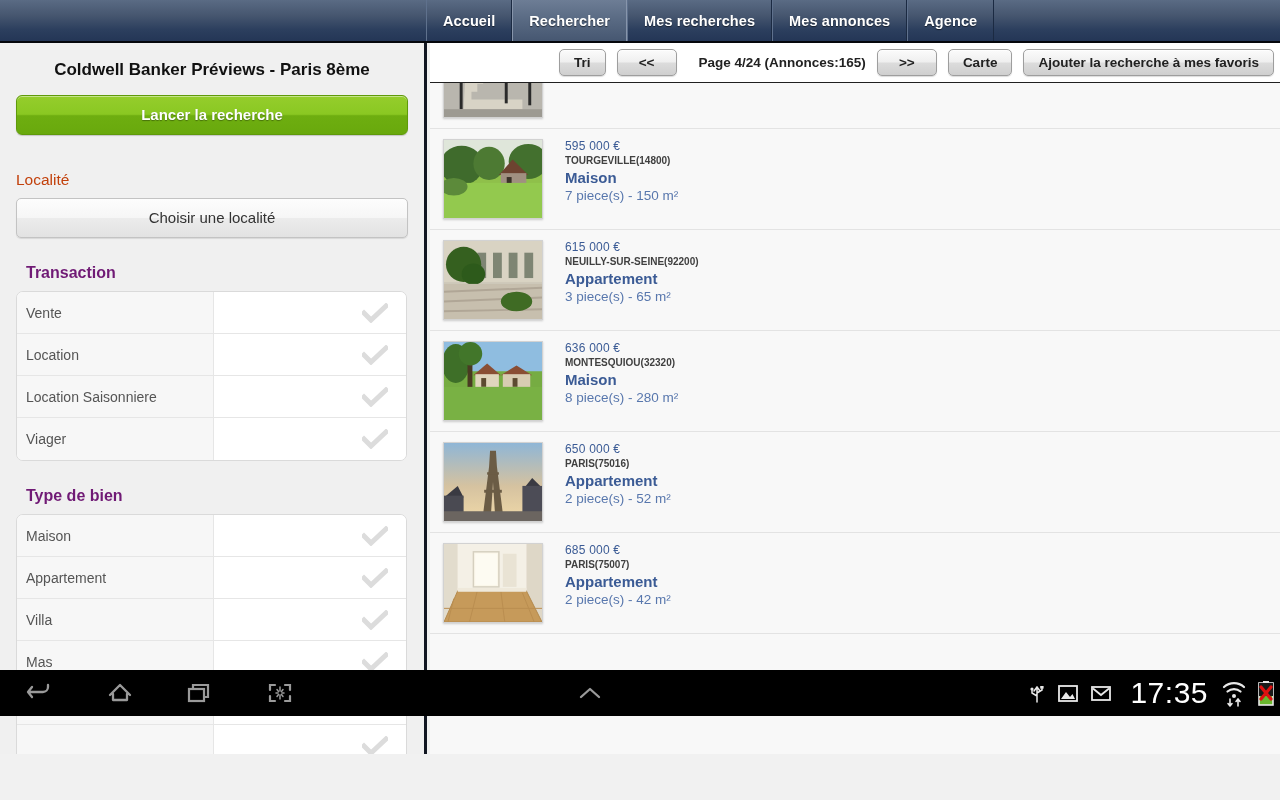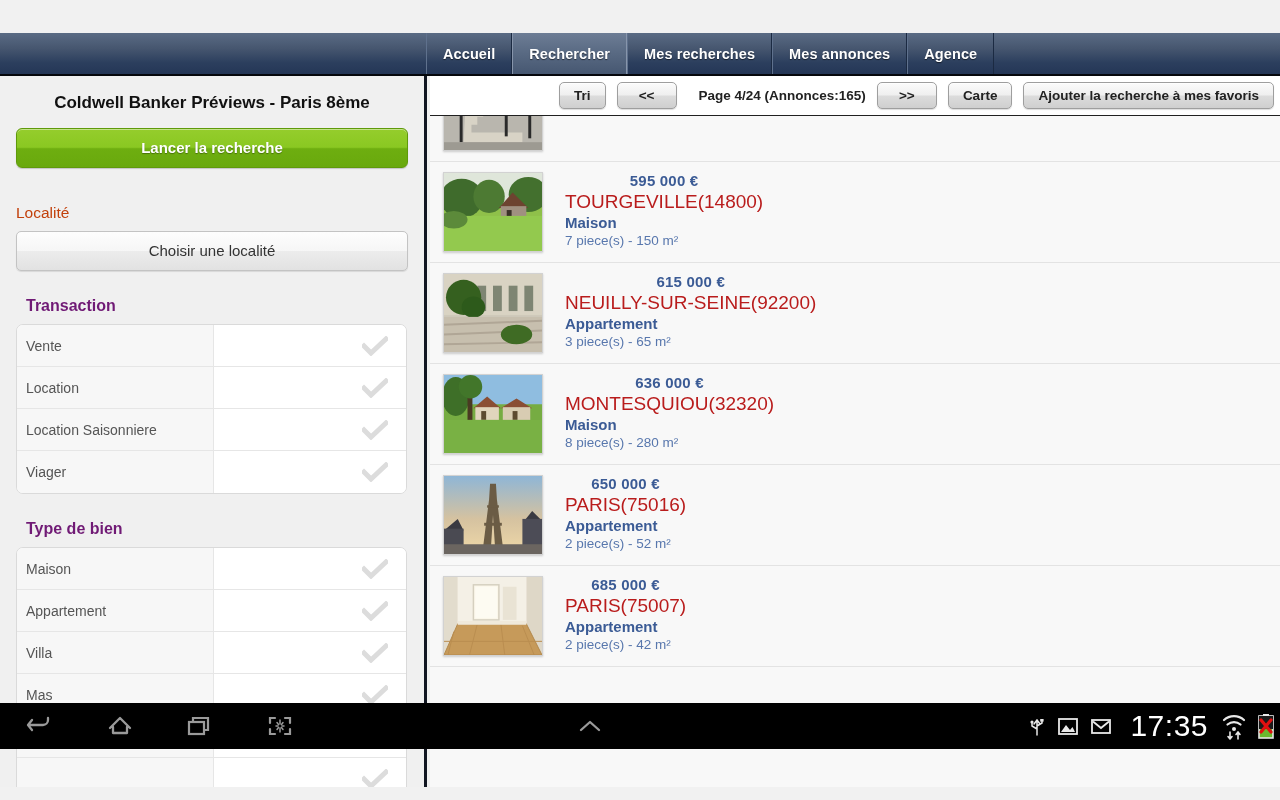--- a/index.html
+++ b/index.html
@@ -2,21 +2,21 @@
 <html><head>
 <meta charset="utf-8">
 <style>
   * { box-sizing: border-box; margin: 0; padding: 0; }
   html, body {
     width: 1280px; height: 800px;
     font-family: "Liberation Sans", sans-serif;
     background: #f1f1f1;
     overflow: hidden;
   }
-  #app { position: relative; width: 1280px; height: 716px; margin-top: 33px; }
+  #app { position: relative; width: 1280px; height: 716px; }
 
   
   .topbar {
     position: absolute; top: 0; left: 0; width: 1280px; height: 43px;
     background: linear-gradient(to bottom, #5a6b84 0%, #46566f 38%, #2c3f5e 72%, #243656 100%);
     border-bottom: 2px solid #05070c;
     display: flex; justify-content: flex-start; align-items: stretch;
   }
   .topbar-spacer { width: 426px; flex: 0 0 426px; }
   .tabs { display: flex; align-items: stretch; }
@@ -137,24 +137,24 @@
   .listing.clipped { padding-top: 0; margin-top: -45px; }
   .thumb {
     flex: 0 0 100px; width: 100px; height: 80px;
     border: 1px solid #d2d2d2; background: #ccc;
     box-shadow: 0 1px 2px rgba(0,0,0,.18);
     overflow: hidden; position: relative;
   }
   .thumb svg { display: block; width: 100%; height: 100%; }
   .info { padding-left: 22px; padding-top: 1px; line-height: 1.0; }
   .price {
-    font-size: 15px; font-weight: bold; color: #3b5b95;
-    letter-spacing: .2px; margin-bottom: 4px; text-align: center;
-  }
-  .city { font-size: 19px; color: #b91c1c; margin-bottom: 4px; }
+    font-size: 12px; font-weight: normal; color: #3b5b95;
+    letter-spacing: .2px; margin-bottom: 4px;
+  }
+  .city { font-size: 10px; color: #404040; margin-bottom: 4px; font-weight: bold; }
   .ptype { font-size: 15px; font-weight: bold; color: #3b5b95; margin-bottom: 4px; }
   .details { font-size: 13.5px; color: #5877ad; }
 
   
   .navbar {
     position: absolute; bottom: 0; left: 0; width: 1280px; height: 46px;
     background: #000; display: flex; align-items: center;
   }
   .nav-icons { display: flex; align-items: center; gap: 0; }
   .nav-ic { width: 80px; height: 46px; display: flex; align-items: center; justify-content: center; cursor: pointer; }

